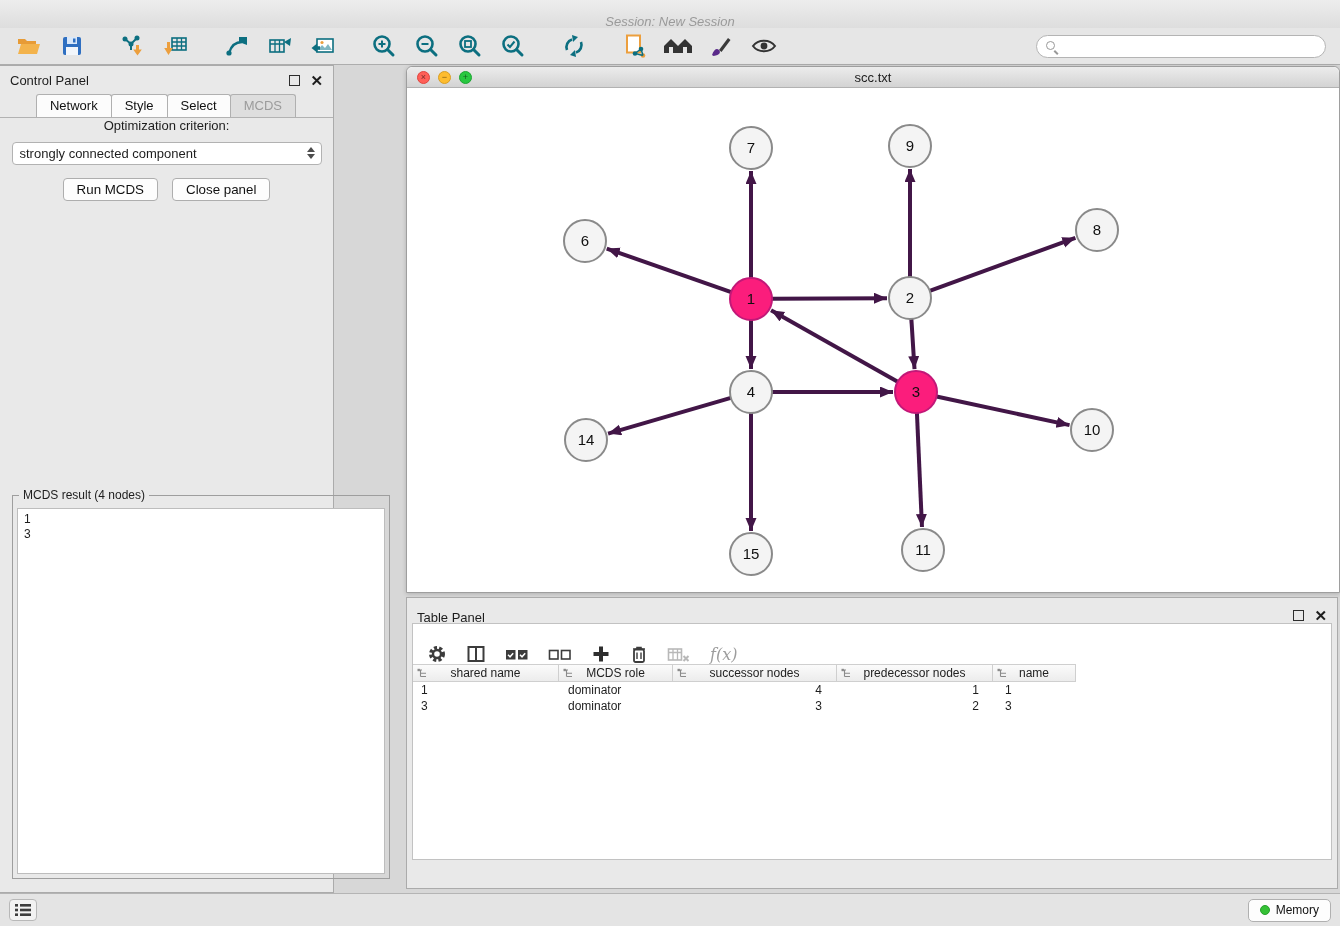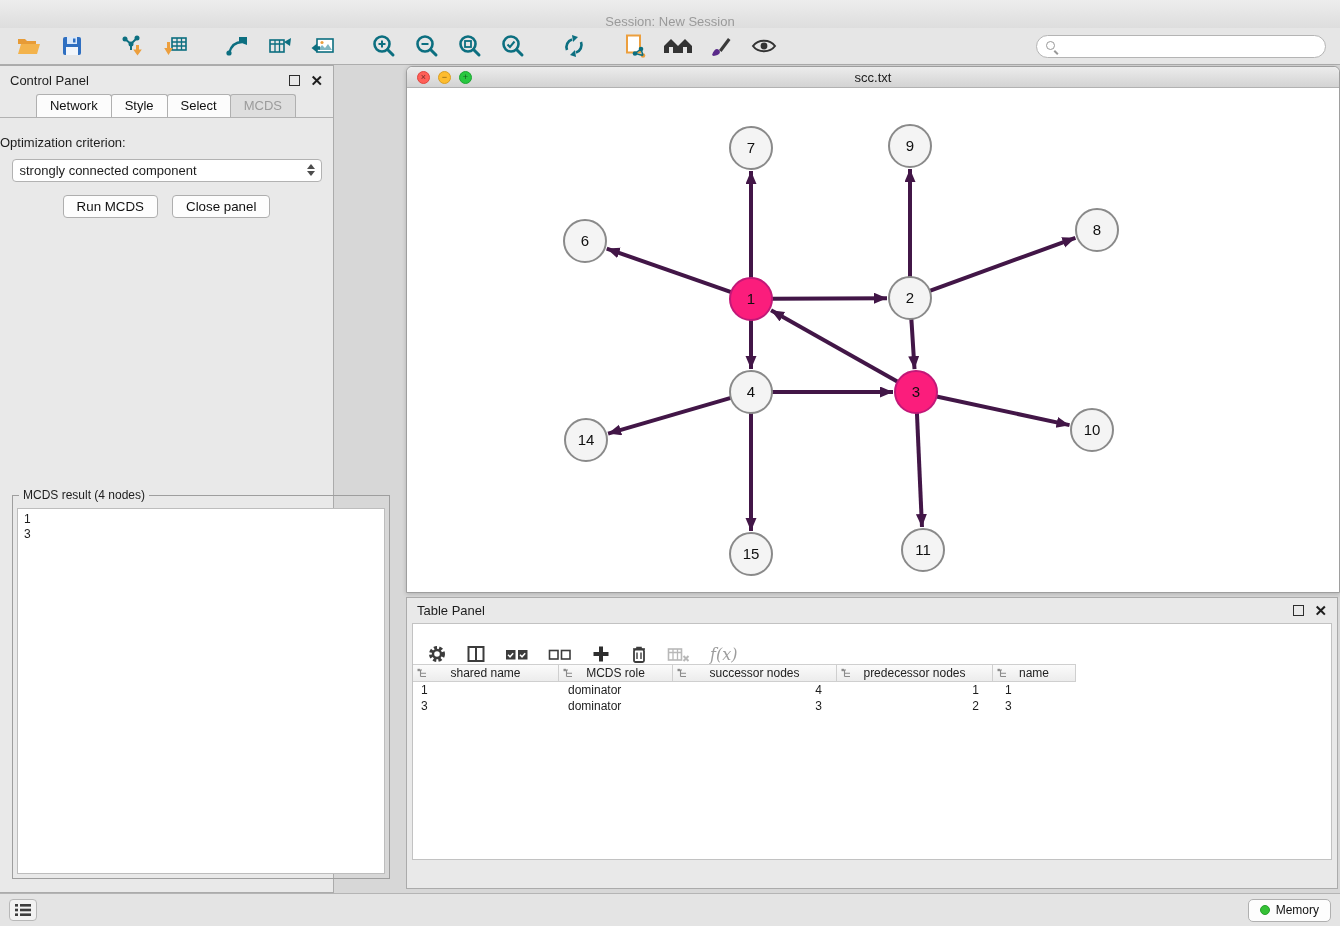--- a/index.html
+++ b/index.html
@@ -2,21 +2,21 @@
 <html><head>
 <meta charset="utf-8">
 <style>
   * { margin:0; padding:0; box-sizing:border-box; }
   html,body { width:1340px; height:926px; overflow:hidden; }
   body { background:#d7d7d7; position:relative; font-family:"Liberation Sans", sans-serif; font-size:13px; color:#1d1d1d; }
 
   
   .titlebar { position:absolute; left:0; top:0; width:1340px; height:44px;
     background:linear-gradient(#ededed,#d5d5d5); border-bottom:1px solid #b0b0b0;
-    display:flex; align-items:center; justify-content:center; color:#9a9a9a; }
+    display:flex; align-items:center; justify-content:center; color:#9a9a9a;font-style:italic; }
 
   
   .toolbar { position:absolute; left:0; top:28px; width:1340px; height:37px;
     background:#e6e6e6; border-bottom:1px solid #adadad;
     display:flex; align-items:center; padding:0 10px; gap:5px; }
   .tb-btn { width:38px; height:30px; display:flex; align-items:center; justify-content:center; border-radius:4px; }
   .tb-gap { width:13px; }
   .search-wrap { margin-left:auto; position:relative; margin-right:4px; }
   .search-input { width:290px; height:23px; border:1px solid #b4b4b4; border-radius:12px; background:#fff;
     padding:0 10px 0 27px; font-size:12px; outline:none; color:#333; font-family:"Liberation Sans", sans-serif; }
@@ -28,21 +28,21 @@
   .control-panel { position:absolute; left:0; top:65px; width:334px; bottom:33px;
     background:#e9e9e9; border:1px solid #ababab; border-left:none; }
   .cp-header { height:28px; display:flex; align-items:center; padding:0 10px; }
   .cp-header .spacer { flex:1; }
   .float-btn { width:11px; height:11px; border:1.5px solid #2d2d2d; margin-left:10px; }
   .close-x { margin-left:10px; font-weight:bold; font-size:15px; color:#1d1d1d; line-height:11px; }
   .cp-tabs { display:flex; justify-content:center; align-items:flex-end; border-bottom:1px solid #b2b2b2; padding-top:1px; height:24px; }
   .cp-tab { border:1px solid #b0b0b0; border-bottom:none; background:#fcfcfc; padding:3px 13px 4px;
     border-radius:3px 3px 0 0; margin-left:-1px; color:#111; }
   .cp-tab.active { background:#dedede; color:#9b9b9b; }
-  .cp-label { text-align:left; margin-top:17px; }
+  .cp-label { text-align:center; }
   .dropdown { width:310px; height:23px; margin:9px auto 0; background:#fff; border:1px solid #b2b2b2;
     border-radius:4px; display:flex; align-items:center; padding:0 7px; position:relative; }
   .stepper { position:absolute; right:6px; top:4px; display:flex; flex-direction:column; gap:2px; }
   .stepper .up { width:0; height:0; border-left:4px solid transparent; border-right:4px solid transparent; border-bottom:5px solid #4d4d4d; }
   .stepper .down { width:0; height:0; border-left:4px solid transparent; border-right:4px solid transparent; border-top:5px solid #4d4d4d; }
   .cp-buttons { display:flex; justify-content:center; gap:14px; margin-top:13px; }
   .btn { background:#fdfdfd; border:1px solid #aeaeae; border-radius:4px; padding:3px 13px; color:#111; }
   .groupbox { position:absolute; top:429px; left:12px; width:378px; bottom:13px; border:1px solid #9e9e9e; }
   .groupbox-title { position:absolute; top:-8px; left:6px; background:#e9e9e9; padding:0 4px; font-size:12px; }
   .result-list { position:absolute; left:4px; right:4px; top:12px; bottom:4px; background:#fff;
@@ -59,21 +59,21 @@
   .tl.red { background:#ff5f57; border:1px solid #e0443e; }
   .tl.yellow { background:#febc2e; border:1px solid #d89e24; }
   .tl.green { background:#28c840; border:1px solid #1ea433; }
   .nw-canvas { position:absolute; left:0; top:21px; right:0; bottom:0; background:#fff; }
   #network-svg { display:block; }
   #network-svg text { font-family:"Liberation Sans", sans-serif; }
 
   
   .table-panel { position:absolute; left:406px; top:597px; width:932px; height:292px;
     background:#e9e9e9; border:1px solid #ababab; }
-  .tp-header { height:24px; display:flex; align-items:center; padding:0 10px; }
+  .tp-header { height:24px; display:flex; align-items:flex-start; padding:12px 10px; }
   .tp-header .spacer { flex:1; }
   .tp-body { position:absolute; left:5px; right:5px; top:25px; bottom:28px; background:#fff; border:1px solid #c2c2c2; overflow:hidden; }
   .tp-toolbar { height:40px; display:flex; align-items:flex-end; gap:19px; padding-left:14px; }
   .tp-tool { display:flex; align-items:center; justify-content:center; }
   .fx-label { font-family:"DejaVu Serif", serif; font-style:italic; font-size:16px; color:#9d9d9d; }
   .table-header { display:flex; height:18px; }
   .th { position:relative; background:linear-gradient(#fbfbfb,#ececec); border:1px solid #cfcfcf; margin-left:-1px;
     font-size:12px; display:flex; align-items:center; justify-content:center; color:#222; }
   .th .sort-icon { position:absolute; left:4px; top:3px; }
   .table-rows { font-size:12px; }

